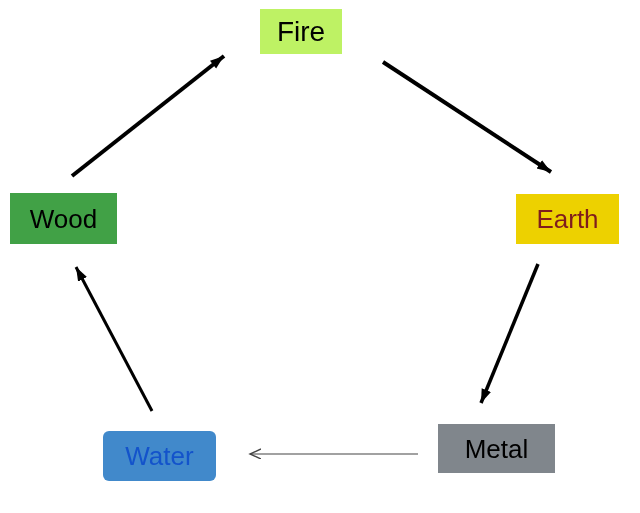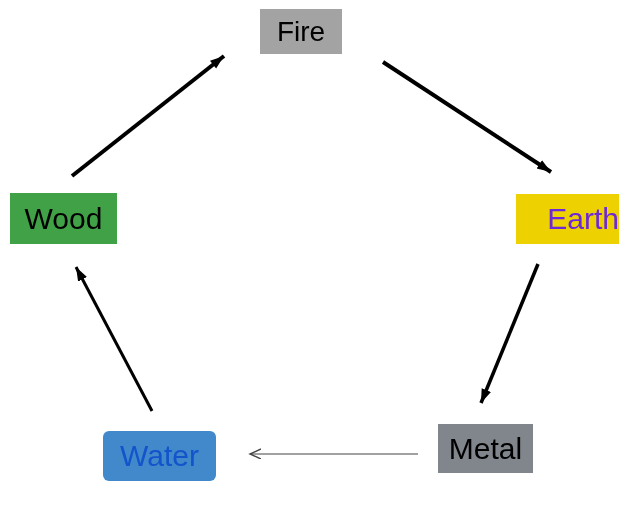--- a/index.html
+++ b/index.html
@@ -21,28 +21,28 @@
     top: 0;
     width: 640px;
     height: 513px;
     pointer-events: none;
   }
   .node {
     position: absolute;
     display: flex;
     align-items: center;
     justify-content: center;
-    font-size: 30px;
+    font-size: 26px;
     line-height: 1;
     color: #000000;
     white-space: nowrap;
   }
   .node-fire  { left: 260px; top: 9px;   width: 82px;  height: 45px; font-size: 28px; }
   .node-earth { left: 516px; top: 194px; width: 103px; height: 50px; }
-  .node-metal { left: 438px; top: 424px; width: 95px; height: 49px; justify-content: center; }
+  .node-metal { left: 438px; top: 424px; width: 117px; height: 49px; justify-content: center; }
   .node-water { left: 103px; top: 431px; width: 113px; height: 50px; border-radius: 6px; }
   .node-wood  { left: 10px;  top: 193px; width: 107px; height: 51px; }
 </style>
 </head>
 <body>
 
 <div class="canvas">
 
   <svg class="arrows-layer" viewBox="0 0 640 513" xmlns="http://www.w3.org/2000/svg">
     <defs>
@@ -54,25 +54,25 @@
       </marker>
     </defs>
 
     <line x1="72" y1="176" x2="224" y2="56" stroke="#000000" stroke-width="4" marker-end="url(#head-filled)"></line>
     <line x1="383" y1="62" x2="551" y2="172" stroke="#000000" stroke-width="4" marker-end="url(#head-filled)"></line>
     <line x1="538" y1="264" x2="481" y2="403" stroke="#000000" stroke-width="3.5" marker-end="url(#head-filled)"></line>
     <line x1="418" y1="454" x2="250" y2="454" stroke="#444444" stroke-width="1.2" marker-end="url(#head-thin)"></line>
     <line x1="152" y1="411" x2="76" y2="267" stroke="#000000" stroke-width="3" marker-end="url(#head-filled)"></line>
   </svg>
 
-  <div class="node node-fire" style="background: #a3a3a3; color: rgb(0, 0, 0);">
+  <div class="node node-fire" style="background: #bef264; color: rgb(0, 0, 0);">
     <span>Fire</span>
   </div>
 
-  <div class="node node-earth" style="background: rgb(237, 209, 0); color: #6d28d9; justify-content: flex-end;">
+  <div class="node node-earth" style="background: rgb(237, 209, 0); color: #7f1d1d;">
     <span>Earth</span>
   </div>
 
   <div class="node node-metal" style="background: rgb(128, 134, 140); color: rgb(0, 0, 0);">
     <span>Metal</span>
   </div>
 
   <div class="node node-water" style="background: rgb(65, 137, 203); color: rgb(19, 83, 203);">
     <span>Water</span>
   </div>

